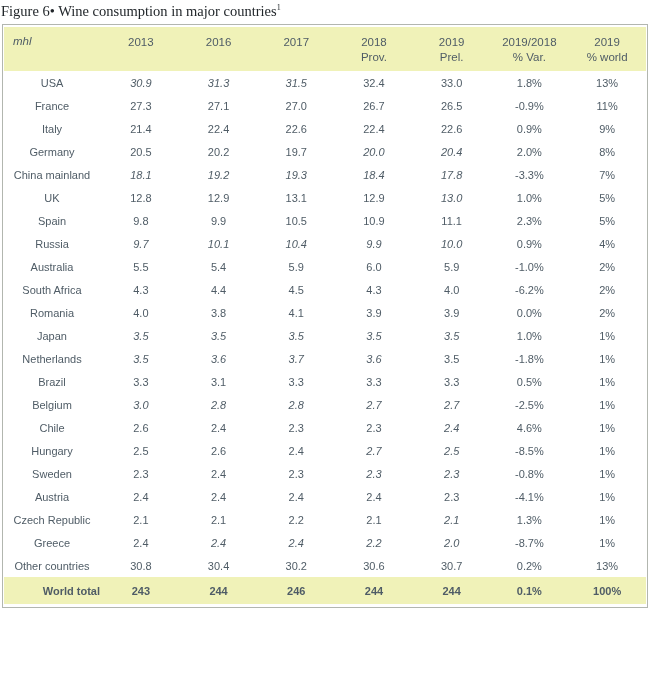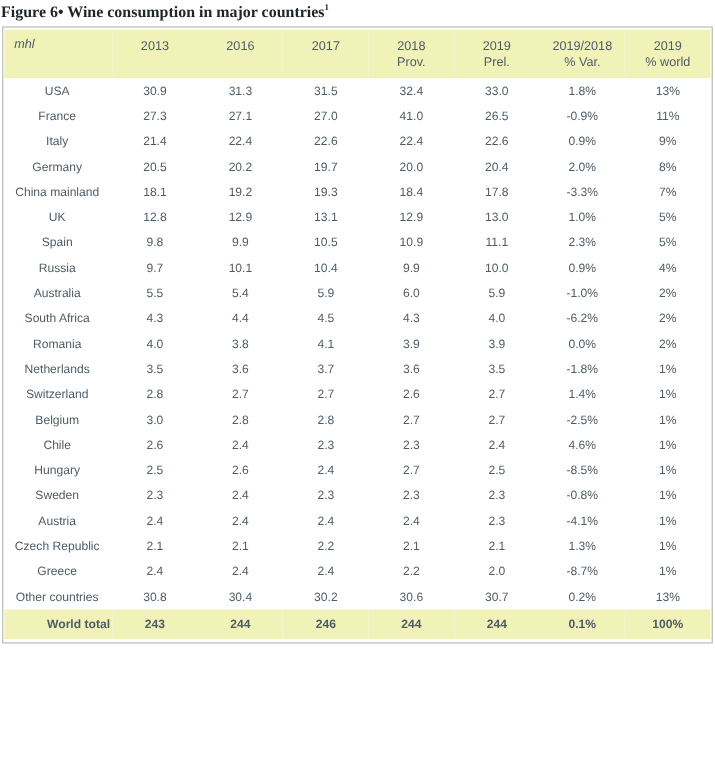--- a/index.html
+++ b/index.html
@@ -12,21 +12,21 @@
   }
   *{box-sizing:border-box;margin:0;padding:0;}
   html,body{background:var(--page-bg);}
   body{
     width:650px;height:693px;overflow:hidden;
     font-family:"Liberation Sans","DejaVu Sans",sans-serif;
     color:var(--body-text);
   }
   .figure-title{
     font-family:"Liberation Serif","DejaVu Serif",serif;
-    font-weight:bold;font-size:14.5px;line-height:1.2;
+    font-weight:normal;font-size:14.5px;line-height:1.2;
     color:var(--title-text);
     padding:3px 2px 4px 1px;
   }
   .figure-title sup{
     font-size:8px;vertical-align:super;line-height:0;
   }
   .table-frame{
     margin:0 2px;
     border:1px solid var(--frame-border);
     padding:2px 1px 3px 1px;
@@ -57,21 +57,21 @@
   thead th .l1{display:block;line-height:1.25;}
   thead th .l2{display:block;line-height:1.25;}
   tbody td{
     height:23px;
     text-align:center;
     white-space:nowrap;
   }
   td.country{
     padding-right:2px;
   }
-  td.est{text-align:center;}
+  td.est{font-style:italic;text-align:center;}
   tfoot td{
     background:var(--total-bg);
     font-weight:bold;
     height:27px;
     text-align:center;
   }
   tfoot td.country{
     text-align:right;
     padding-right:2px;
   }
@@ -137,21 +137,21 @@
     <td>32.4</td>
     <td>33.0</td>
     <td>1.8%</td>
     <td>13%</td>
   </tr>
         <tr>
     <td class="country">France</td>
     <td>27.3</td>
     <td>27.1</td>
     <td>27.0</td>
-    <td>41.0</td>
+    <td>26.7</td>
     <td>26.5</td>
     <td>-0.9%</td>
     <td>11%</td>
   </tr>
         <tr>
     <td class="country">Italy</td>
     <td>21.4</td>
     <td>22.4</td>
     <td>22.6</td>
     <td>22.4</td>
@@ -233,37 +233,47 @@
     <td class="country">Romania</td>
     <td>4.0</td>
     <td>3.8</td>
     <td>4.1</td>
     <td>3.9</td>
     <td>3.9</td>
     <td>0.0%</td>
     <td>2%</td>
   </tr>
         <tr>
+    <td class="country">Japan</td>
+    <td class="est">3.5</td>
+    <td class="est">3.5</td>
+    <td class="est">3.5</td>
+    <td class="est">3.5</td>
+    <td class="est">3.5</td>
+    <td>1.0%</td>
+    <td>1%</td>
+  </tr>
+        <tr>
     <td class="country">Netherlands</td>
     <td class="est">3.5</td>
     <td class="est">3.6</td>
     <td class="est">3.7</td>
     <td class="est">3.6</td>
     <td>3.5</td>
     <td>-1.8%</td>
     <td>1%</td>
   </tr>
         <tr>
-    <td class="country">Switzerland</td>
-    <td>2.8</td>
-    <td>2.7</td>
-    <td>2.7</td>
-    <td>2.6</td>
-    <td>2.7</td>
-    <td>1.4%</td>
+    <td class="country">Brazil</td>
+    <td>3.3</td>
+    <td>3.1</td>
+    <td>3.3</td>
+    <td>3.3</td>
+    <td>3.3</td>
+    <td>0.5%</td>
     <td>1%</td>
   </tr>
         <tr>
     <td class="country">Belgium</td>
     <td class="est">3.0</td>
     <td class="est">2.8</td>
     <td class="est">2.8</td>
     <td class="est">2.7</td>
     <td class="est">2.7</td>
     <td>-2.5%</td>

